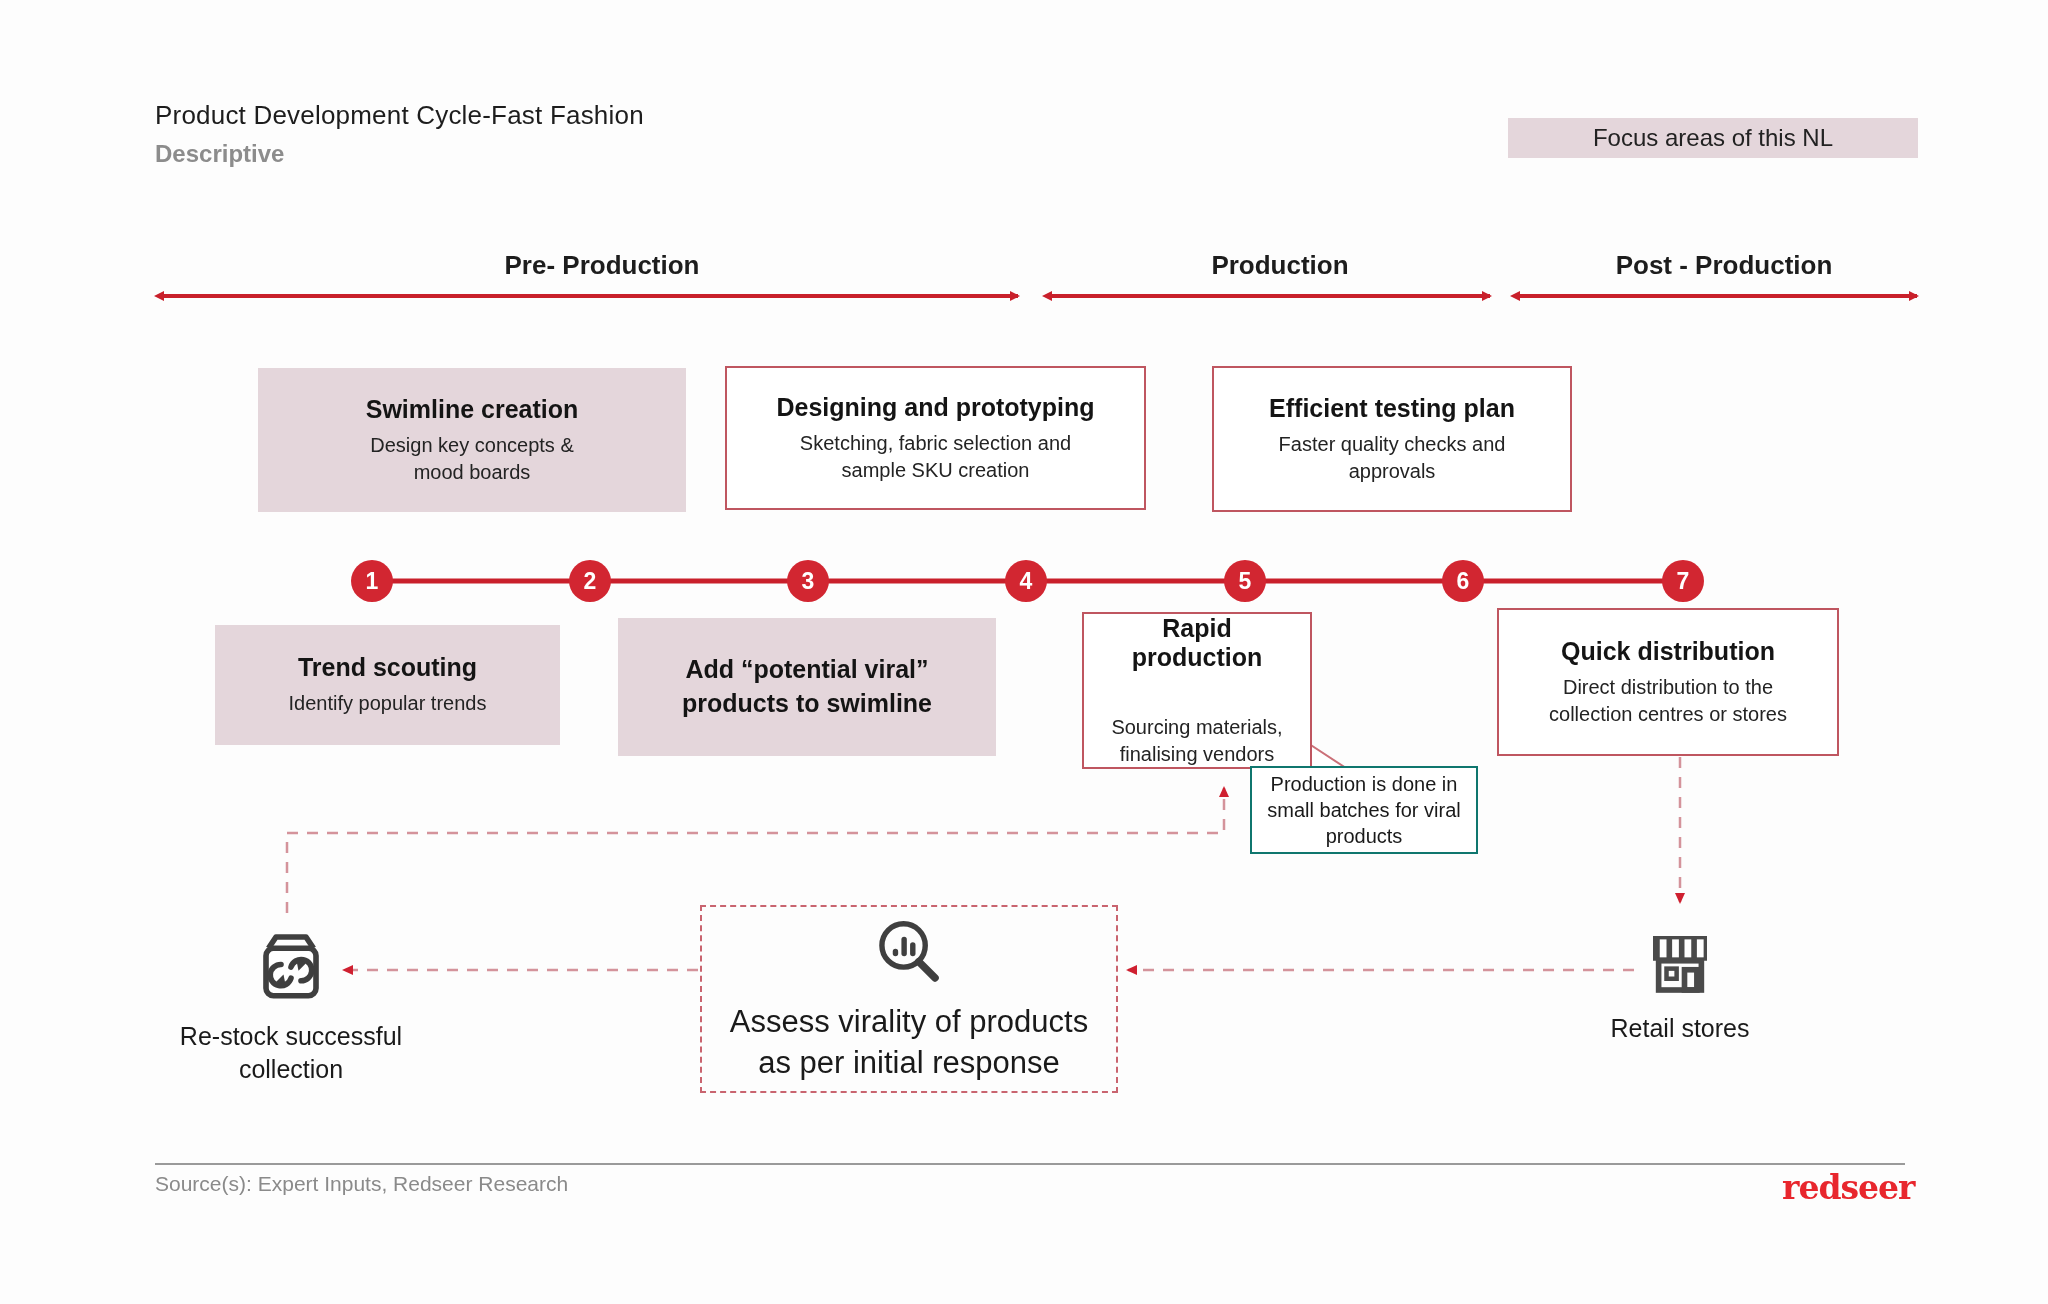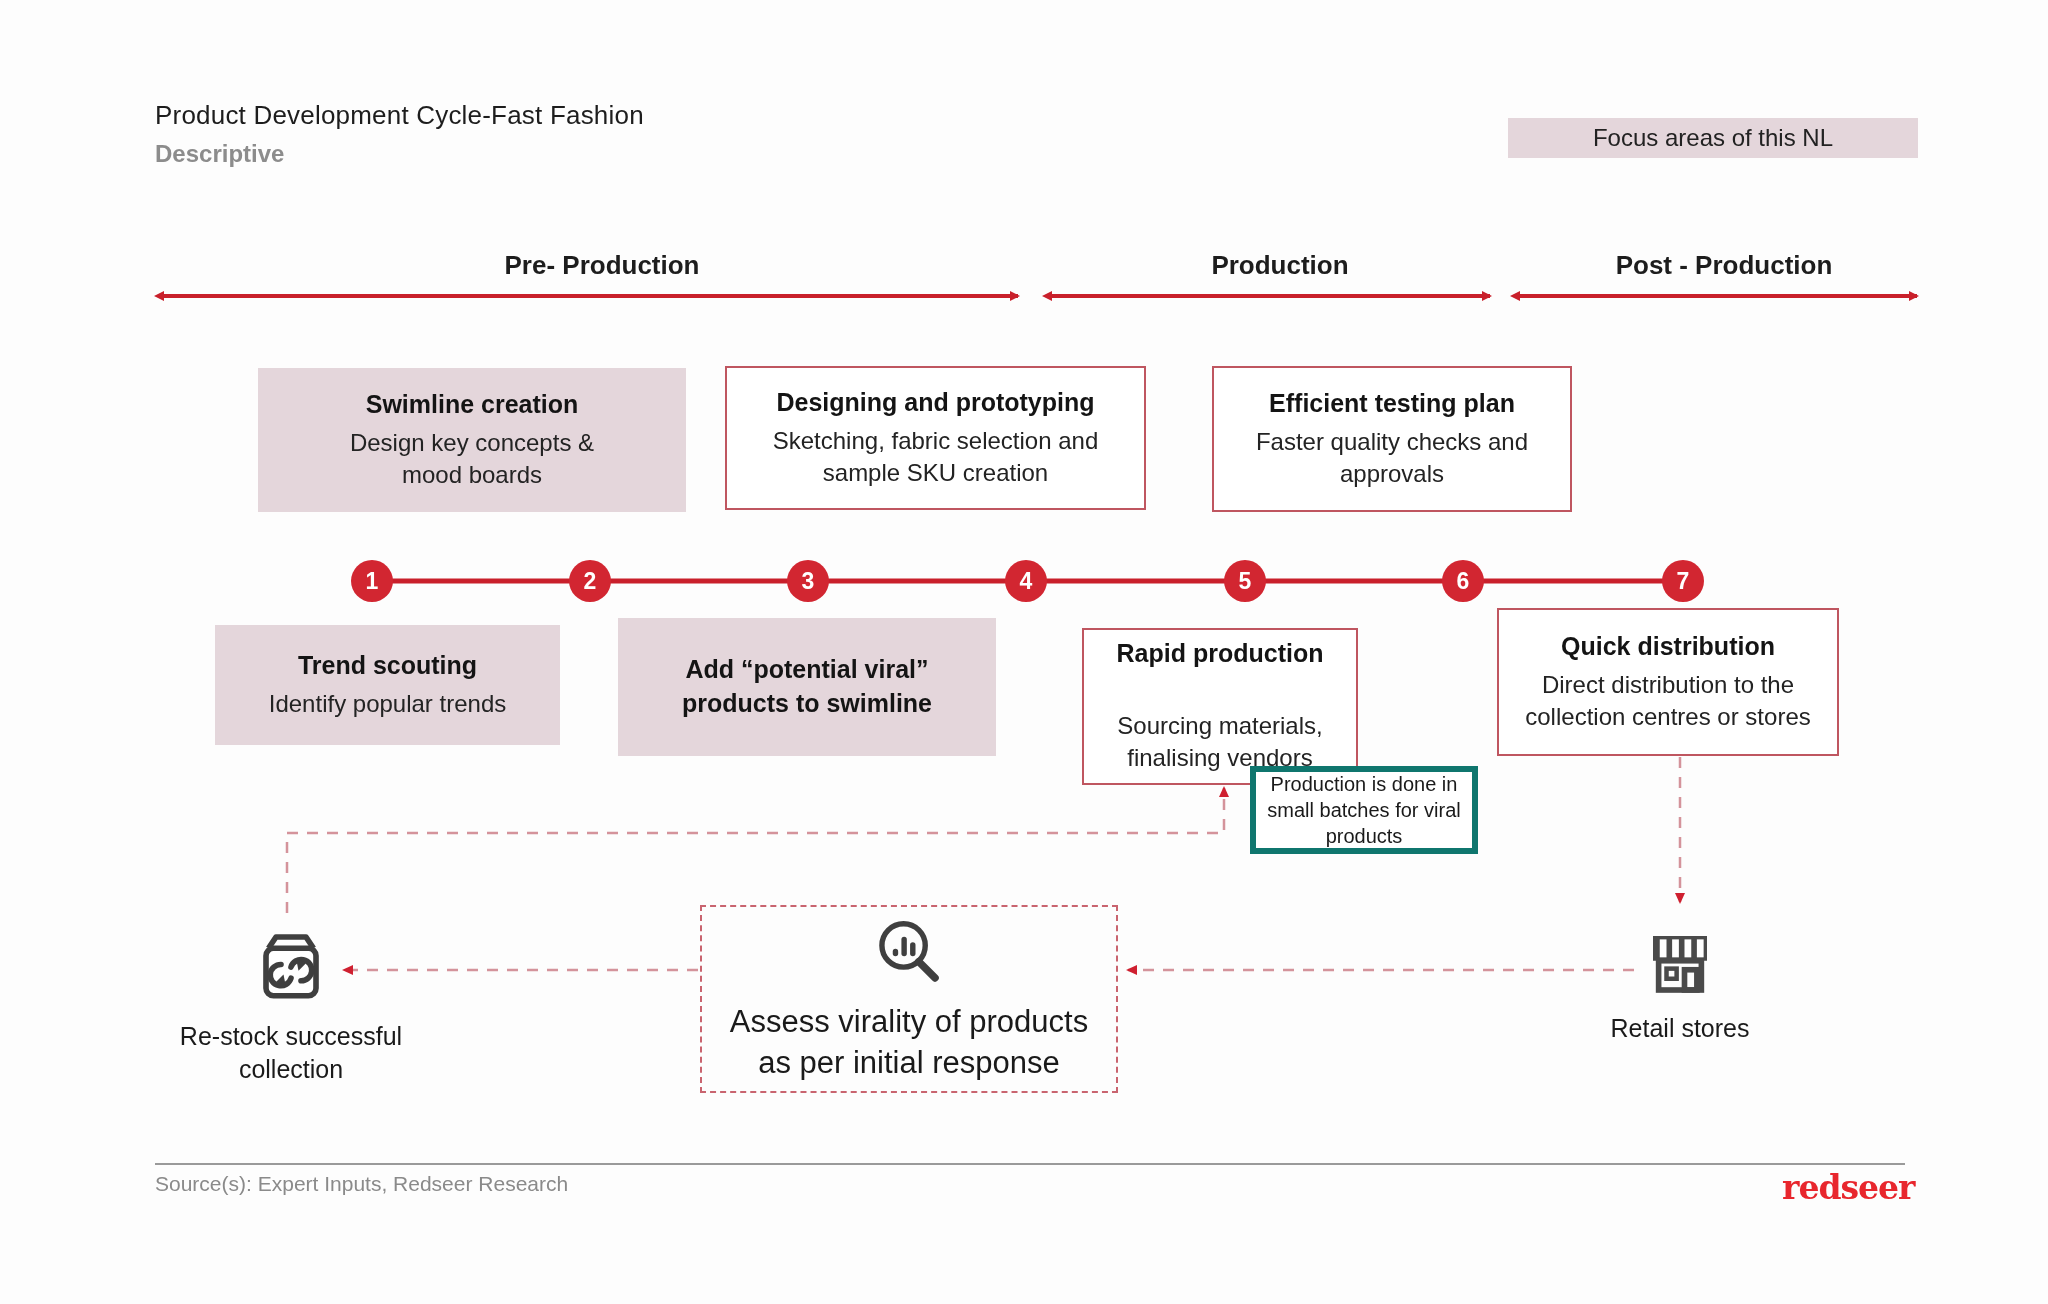--- a/index.html
+++ b/index.html
@@ -13,26 +13,26 @@
   .page-title{left:155px;top:100px;font-size:26px;font-weight:500;letter-spacing:.2px;color:#1d1d1d;}
   .page-subtitle{left:155px;top:140px;font-size:24px;font-weight:bold;color:#8c8c8c;}
   .focus-badge{left:1508px;top:118px;width:410px;height:40px;background:#e4d6db;
     display:flex;align-items:center;justify-content:center;font-size:24px;color:#222;}
   
   .phase-label{font-size:26px;font-weight:bold;text-align:center;transform:translateX(-50%);margin-left:12px;}
   
   .fillbox{background:#e4d6db;display:flex;flex-direction:column;align-items:center;justify-content:center;text-align:center;padding:8px 14px;box-sizing:border-box;}
   .linebox{background:#ffffff;border:2px solid #bf5660;display:flex;flex-direction:column;align-items:center;justify-content:center;text-align:center;padding:22px 14px;box-sizing:border-box;}
   .box-title{font-size:25px;font-weight:bold;color:#141414;margin-bottom:8px;}
-  .box-body{font-size:24px;color:#232323;line-height:1.32;}
+  .box-body{font-size:20px;color:#232323;line-height:1.32;}
   
   .step{width:42px;height:42px;border-radius:50%;background:#d22631;color:#fff;font-size:23px;font-weight:bold;
     display:flex;align-items:center;justify-content:center;transform:translate(-50%,-50%);}
   
-  .callout{left:1250px;top:766px;width:228px;height:88px;background:#fff;border:6px solid #0f766e;
+  .callout{left:1250px;top:766px;width:228px;height:88px;background:#fff;border:2px solid #0f766e;
     display:flex;align-items:center;justify-content:center;text-align:center;font-size:20px;line-height:1.3;color:#1a1a1a;padding:4px 6px;box-sizing:border-box;}
   
   .assess-box{left:700px;top:905px;width:418px;height:188px;border:2px dashed #c9646f;
     display:flex;flex-direction:column;align-items:center;justify-content:center;text-align:center;box-sizing:border-box;}
   .assess-label{font-size:31px;color:#1a1a1a;line-height:1.32;margin-top:10px;}
   .icon-label{font-size:25px;color:#1a1a1a;text-align:center;line-height:1.32;}
   
   .footer-rule{left:155px;top:1163px;width:1750px;border-top:2px solid #9a9a9a;height:0;}
   .footer-source{left:155px;top:1172px;font-size:21px;color:#8a8a8a;}
   .brand-logo{left:1782px;top:1168px;font-family:"DejaVu Serif","Liberation Serif",serif;font-weight:bold;
@@ -103,21 +103,21 @@
   <div class="abs step" style="left:1683px;top:581px;">7</div>
 
   <div class="abs fillbox" style="left:215px;top:625px;width:345px;height:120px;">
     <div class="box-title">Trend scouting</div>
     <div class="box-body">Identify popular trends</div>
   </div>
   <div class="abs fillbox" style="left:618px;top:618px;width:378px;height:138px;">
     <div class="box-title pre" style="margin-bottom:0;line-height:1.35;">Add “potential viral”
 products to swimline</div>
   </div>
-  <div class="abs linebox" style="left:1082px;top:628px;width:276px;height:157px;gap:34px;">
+  <div class="abs linebox" style="left:1082px;top:612px;width:230px;height:157px;gap:34px;">
     <div class="box-title">Rapid production</div>
     <div class="box-body pre">Sourcing materials,
 finalising vendors</div>
   </div>
   <div class="abs linebox" style="left:1497px;top:608px;width:342px;height:148px;">
     <div class="box-title">Quick distribution</div>
     <div class="box-body pre">Direct distribution to the
 collection centres or stores</div>
   </div>
 

